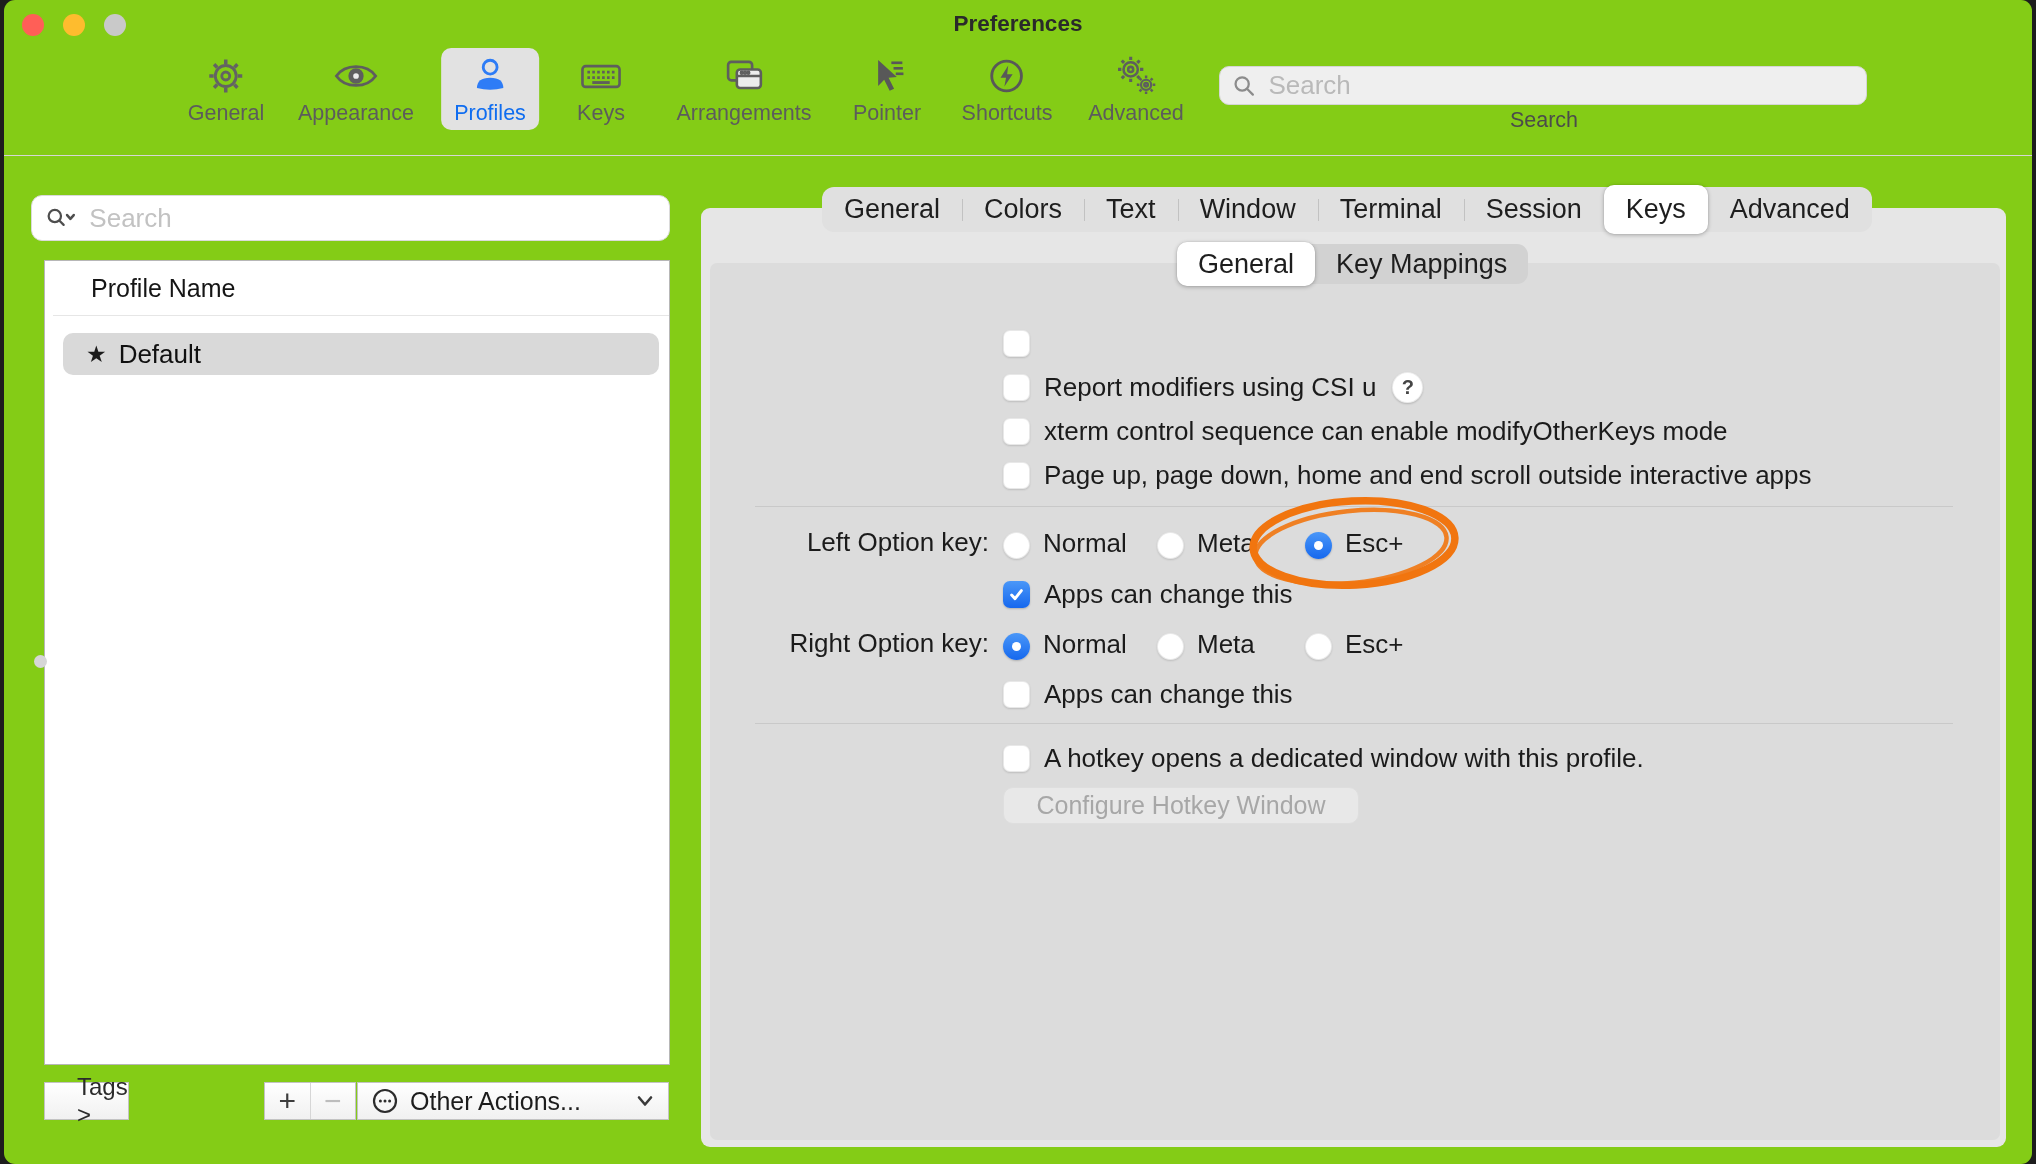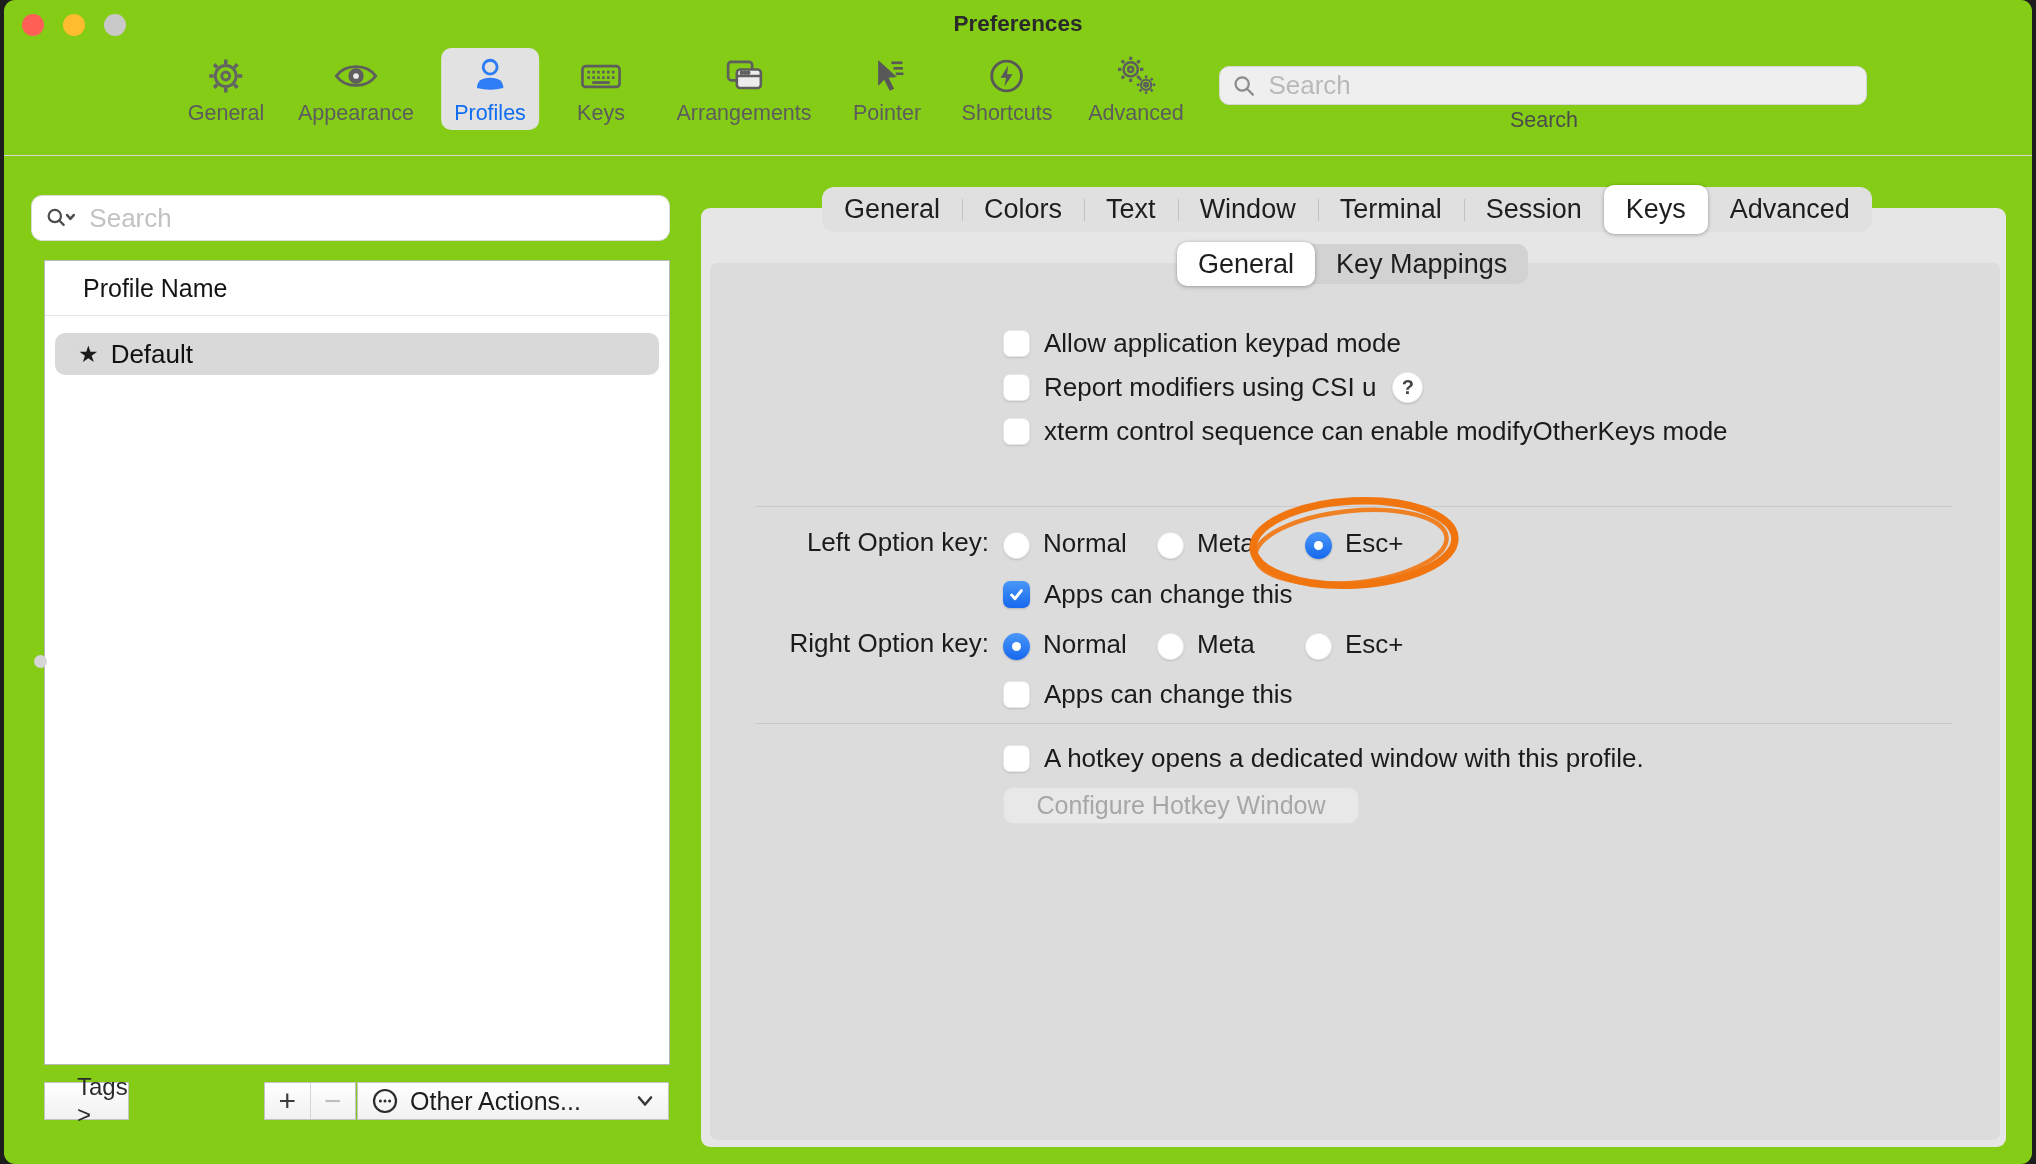--- a/index.html
+++ b/index.html
@@ -27,21 +27,21 @@
   .tb-search input::placeholder{color:#b9b9b9;}
   .tb-search-label{position:absolute;top:108px;left:1540px;transform:translateX(-50%);font-size:21.5px;color:#4b4b4b;}
   .tb-divider{position:absolute;top:155px;left:0;right:0;height:1px;background:#d6d6d6;}
   
   .sb-search{position:absolute;left:27px;top:195px;width:639px;height:46px;background:#fff;
     border:1.5px solid #dadada;border-radius:11px;display:flex;align-items:center;padding:0 14px;box-sizing:border-box;}
   .sb-search input{border:none;outline:none;background:transparent;font-size:26px;width:100%;
     font-family:"Liberation Sans",sans-serif;color:#333;margin-left:8px;}
   .sb-search input::placeholder{color:#c2c2c2;}
   .plist{position:absolute;left:40px;top:260px;width:626px;height:805px;background:#fff;
-    border:1.5px solid #b7b7b7;box-sizing:border-box;}
+    border:1.5px solid #b7b7b7;box-sizing:border-box;padding-left:8px;}
   .plist-header{height:54px;display:flex;align-items:center;padding-left:38px;font-size:25px;
     color:#151515;border-bottom:1px solid #e6e6e6;}
   .prow{margin:17px 10px 0 10px;height:42px;border-radius:10px;background:#d9d9d9;display:flex;
     align-items:center;padding-left:23px;}
   .prow .star{font-size:23px;color:#1b1b1b;margin-right:12px;}
   .prow .nm{font-size:26px;color:#101010;}
   .pane-dot{position:absolute;left:30px;top:655px;width:13px;height:13px;border-radius:50%;background:#d6d6d6;}
   .btm-btn{position:absolute;top:1082px;height:38px;box-sizing:border-box;border:1px solid #c3c3c3;
     background:linear-gradient(180deg,#ffffff,#f1f1f1);display:flex;align-items:center;font-size:24px;color:#2b2b2b;}
   .tags{left:40px;width:85px;justify-content:center;padding-left:32px;}
@@ -276,30 +276,33 @@
     <div class="seg">Advanced</div>
   </div>
 
   <div class="segctl subtabs">
     <div class="seg sel">General</div>
     <div class="seg">Key Mappings</div>
   </div>
 
   <div class="row" style="left:999px;top:326px">
     <span class="cb"></span>
-    <span class="lab">Allow application keypad mode</span>
   </div>
   <div class="row" style="left:999px;top:370px">
     <span class="cb"></span>
     <span class="lab">Report modifiers using CSI u</span>
     <span class="help">?</span>
   </div>
   <div class="row" style="left:999px;top:414px">
     <span class="cb"></span>
     <span class="lab">xterm control sequence can enable modifyOtherKeys mode</span>
+  </div>
+  <div class="row" style="left:999px;top:458px">
+    <span class="cb"></span>
+    <span class="lab">Page up, page down, home and end scroll outside interactive apps</span>
   </div>
 
   <div class="divline" style="top:506px"></div>
 
   <div class="row" style="left:0;right:0;top:525px">
     <div class="optlabel">Left Option key:</div>
     <div class="rgroup" style="left:999px">
       <span class="radio"></span>
       <span class="lab">Normal</span>
     </div>

